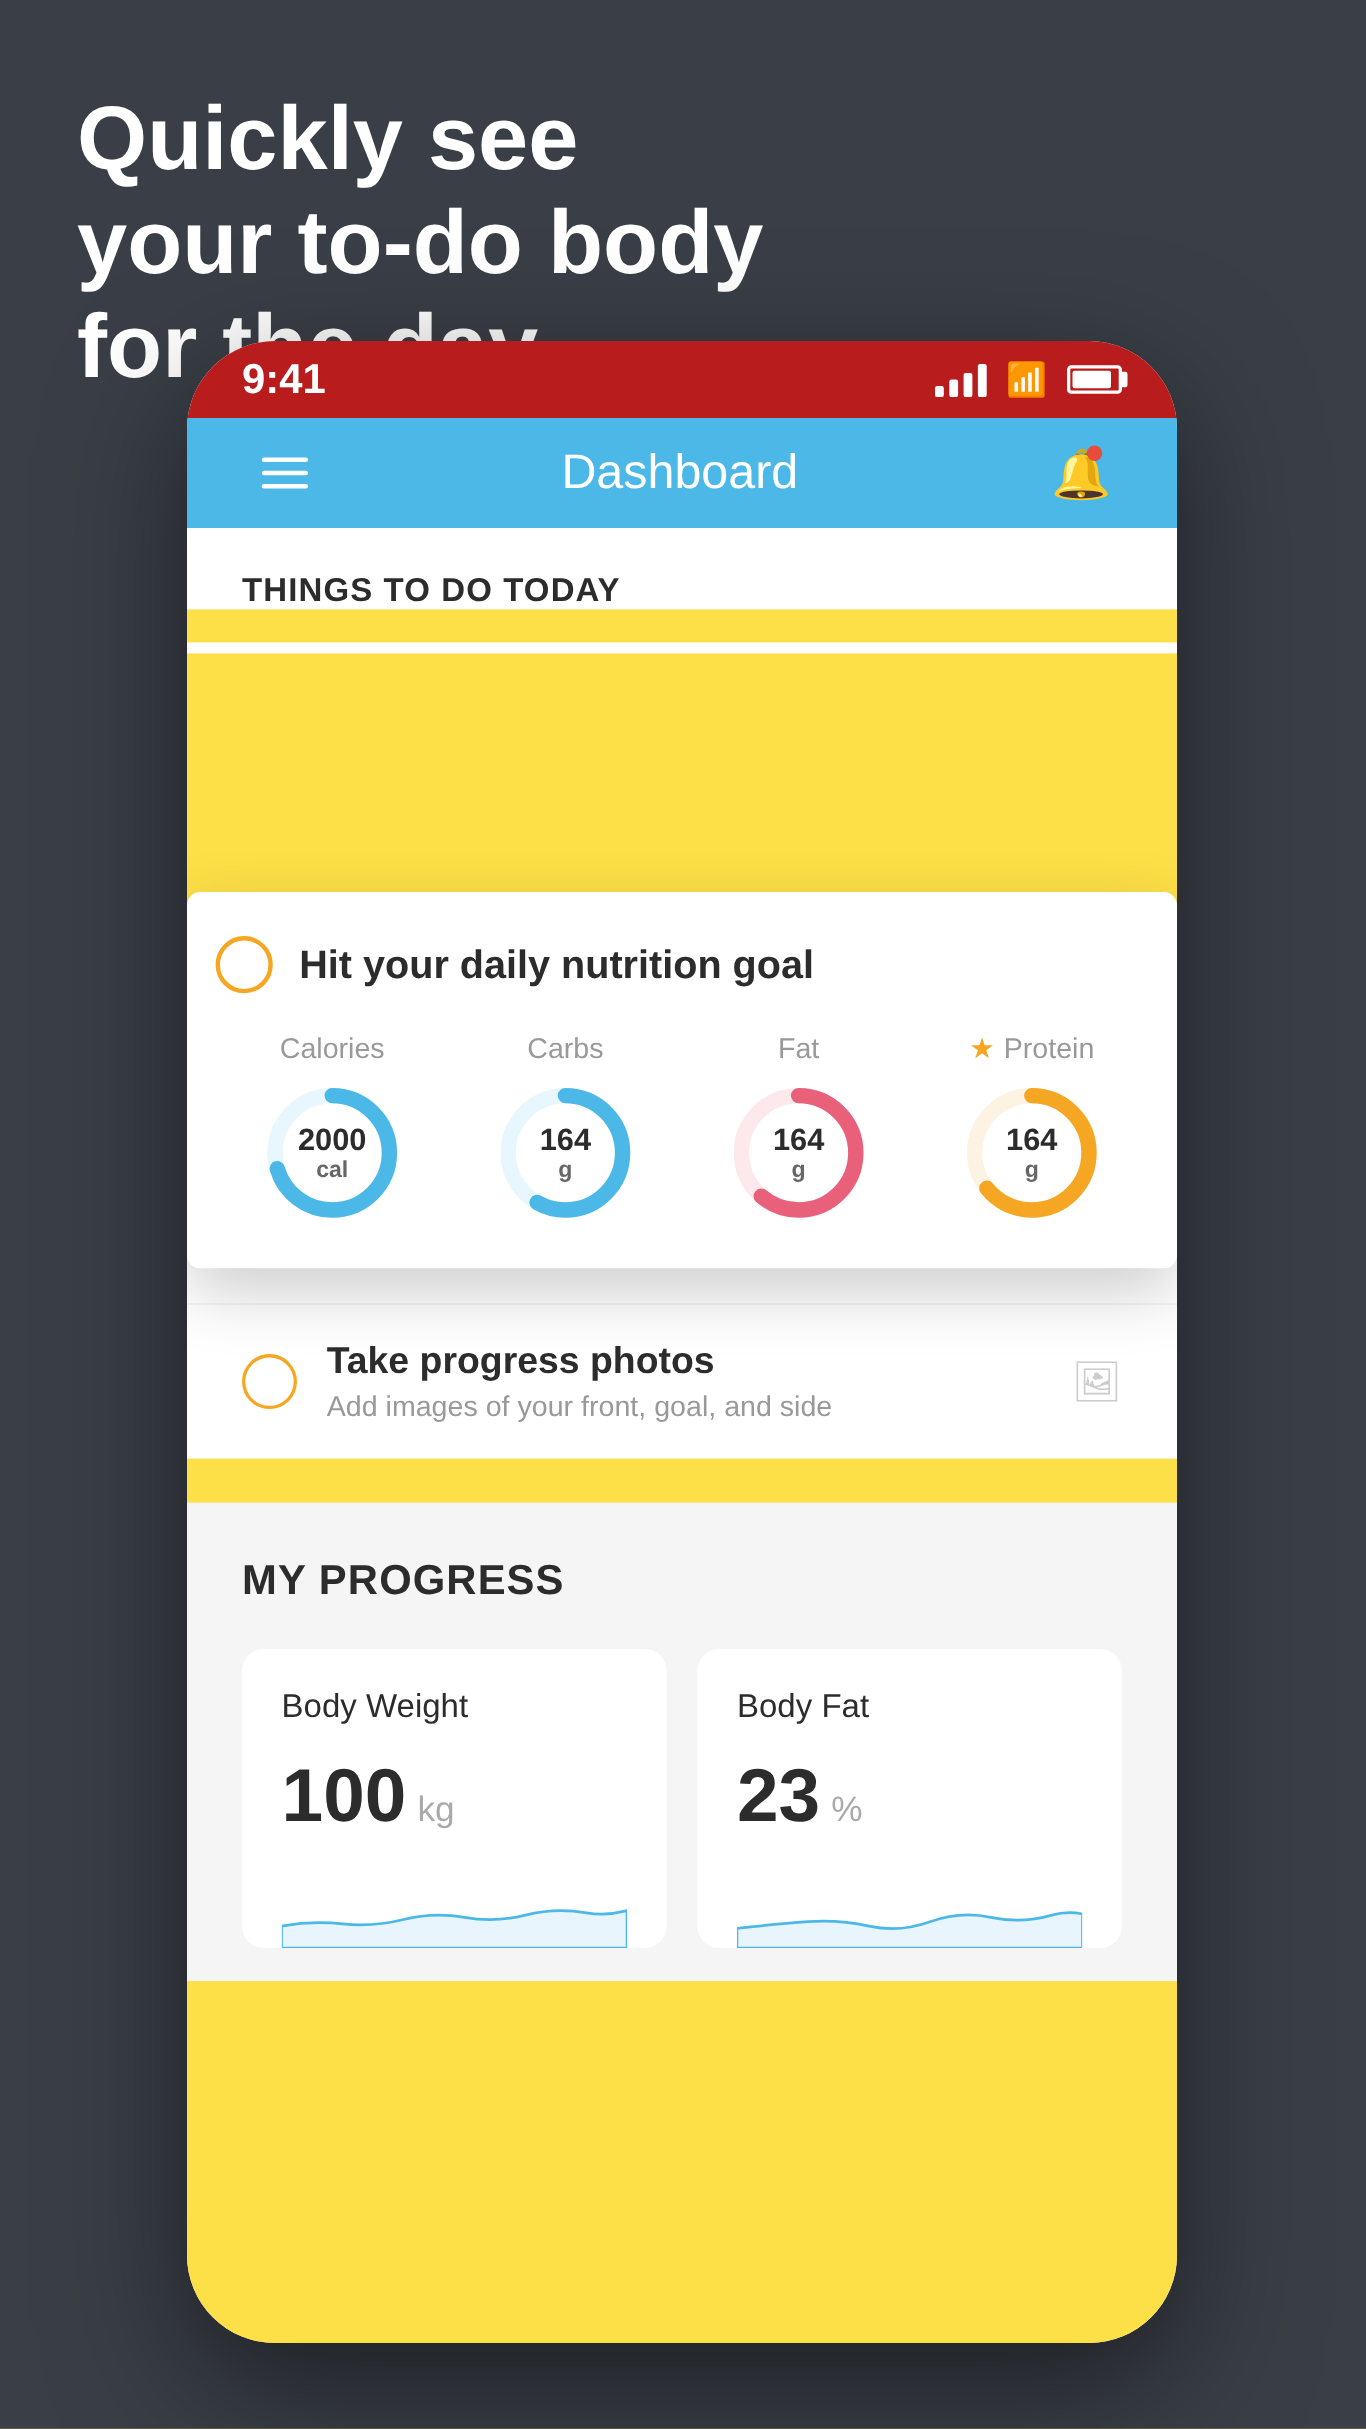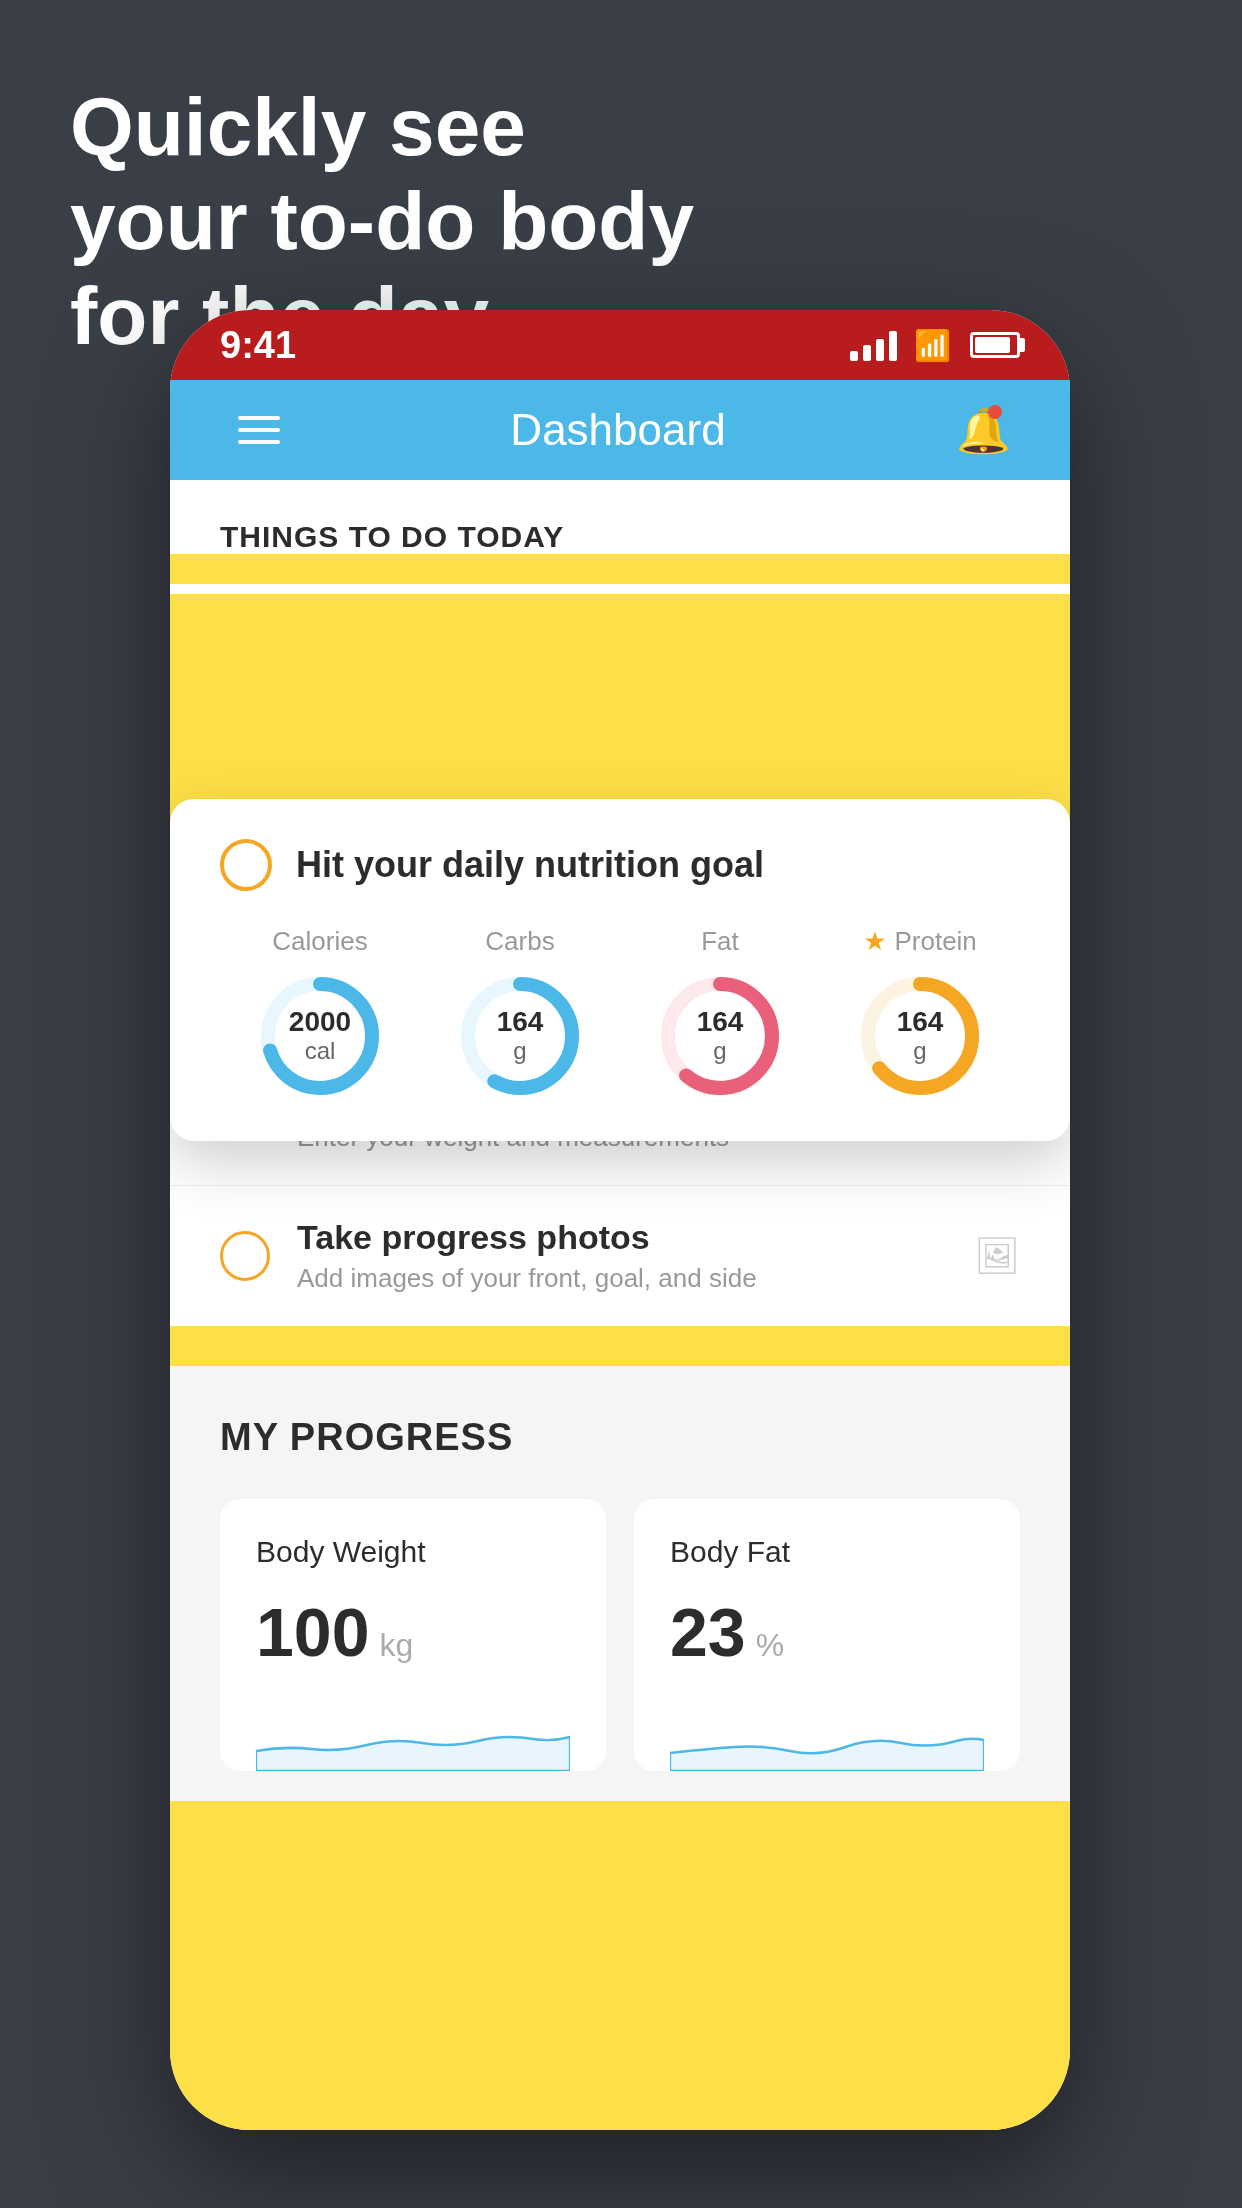--- a/index.html
+++ b/index.html
@@ -171,25 +171,25 @@
       margin-bottom: 30px;
     }
 
     
     .nutrition-card {
       position: absolute;
       top: 215px;
       left: -30px;
       right: -30px;
       background: white;
-      border-radius: 24px;
-      padding: 40px 50px;
+      border-radius: 12px;
+      padding: 40px 26px;
       box-shadow: 0 20px 60px rgba(0,0,0,0.2);
       z-index: 10;
-      margin: 0 30px;
+      margin: 12px 30px;
     }
     .nutrition-card-header {
       display: flex;
       align-items: center;
       gap: 24px;
       margin-bottom: 35px;
     }
     .circle-check {
       width: 52px;
       height: 52px;
@@ -245,22 +245,23 @@
       transform: translate(-50%, -50%);
       text-align: center;
       line-height: 1.1;
     }
     .donut-value {
       font-size: 28px;
       font-weight: 700;
       color: #2c2c2c;
     }
     .donut-unit {
-      font-size: 24px;
+      font-size: 21px;
       color: #666;
+      font-weight: bold;
     }
 
     
     .task-list {
       background: white;
       margin-top: 450px;
     }
     .task-item {
       display: flex;
       align-items: center;

